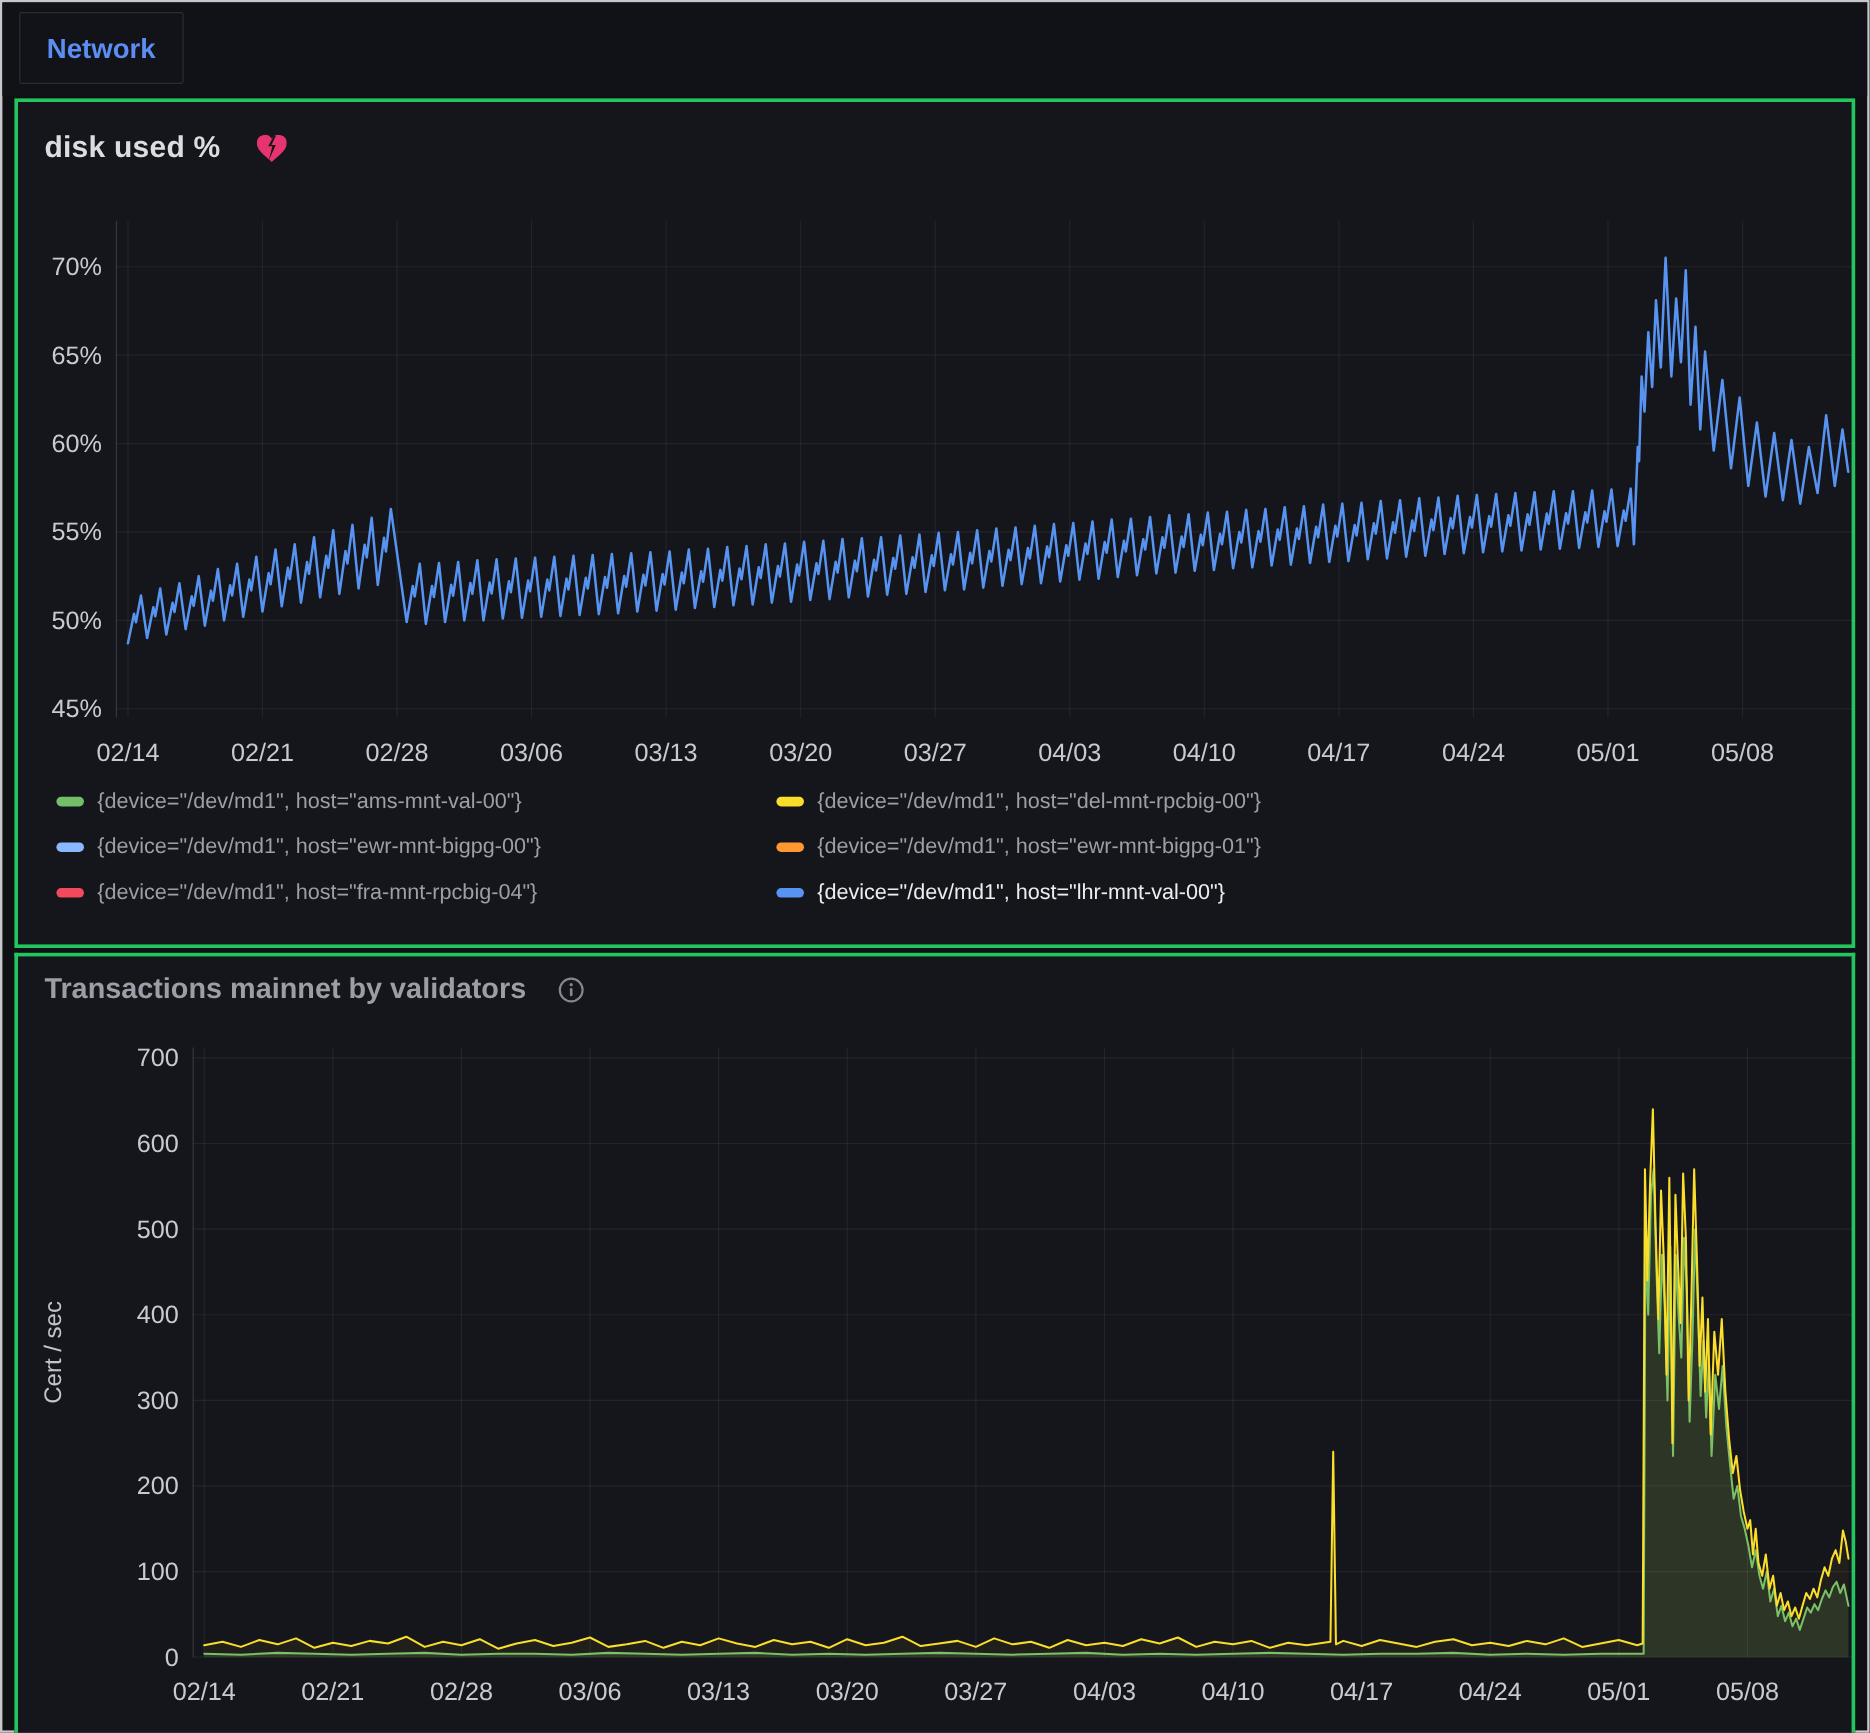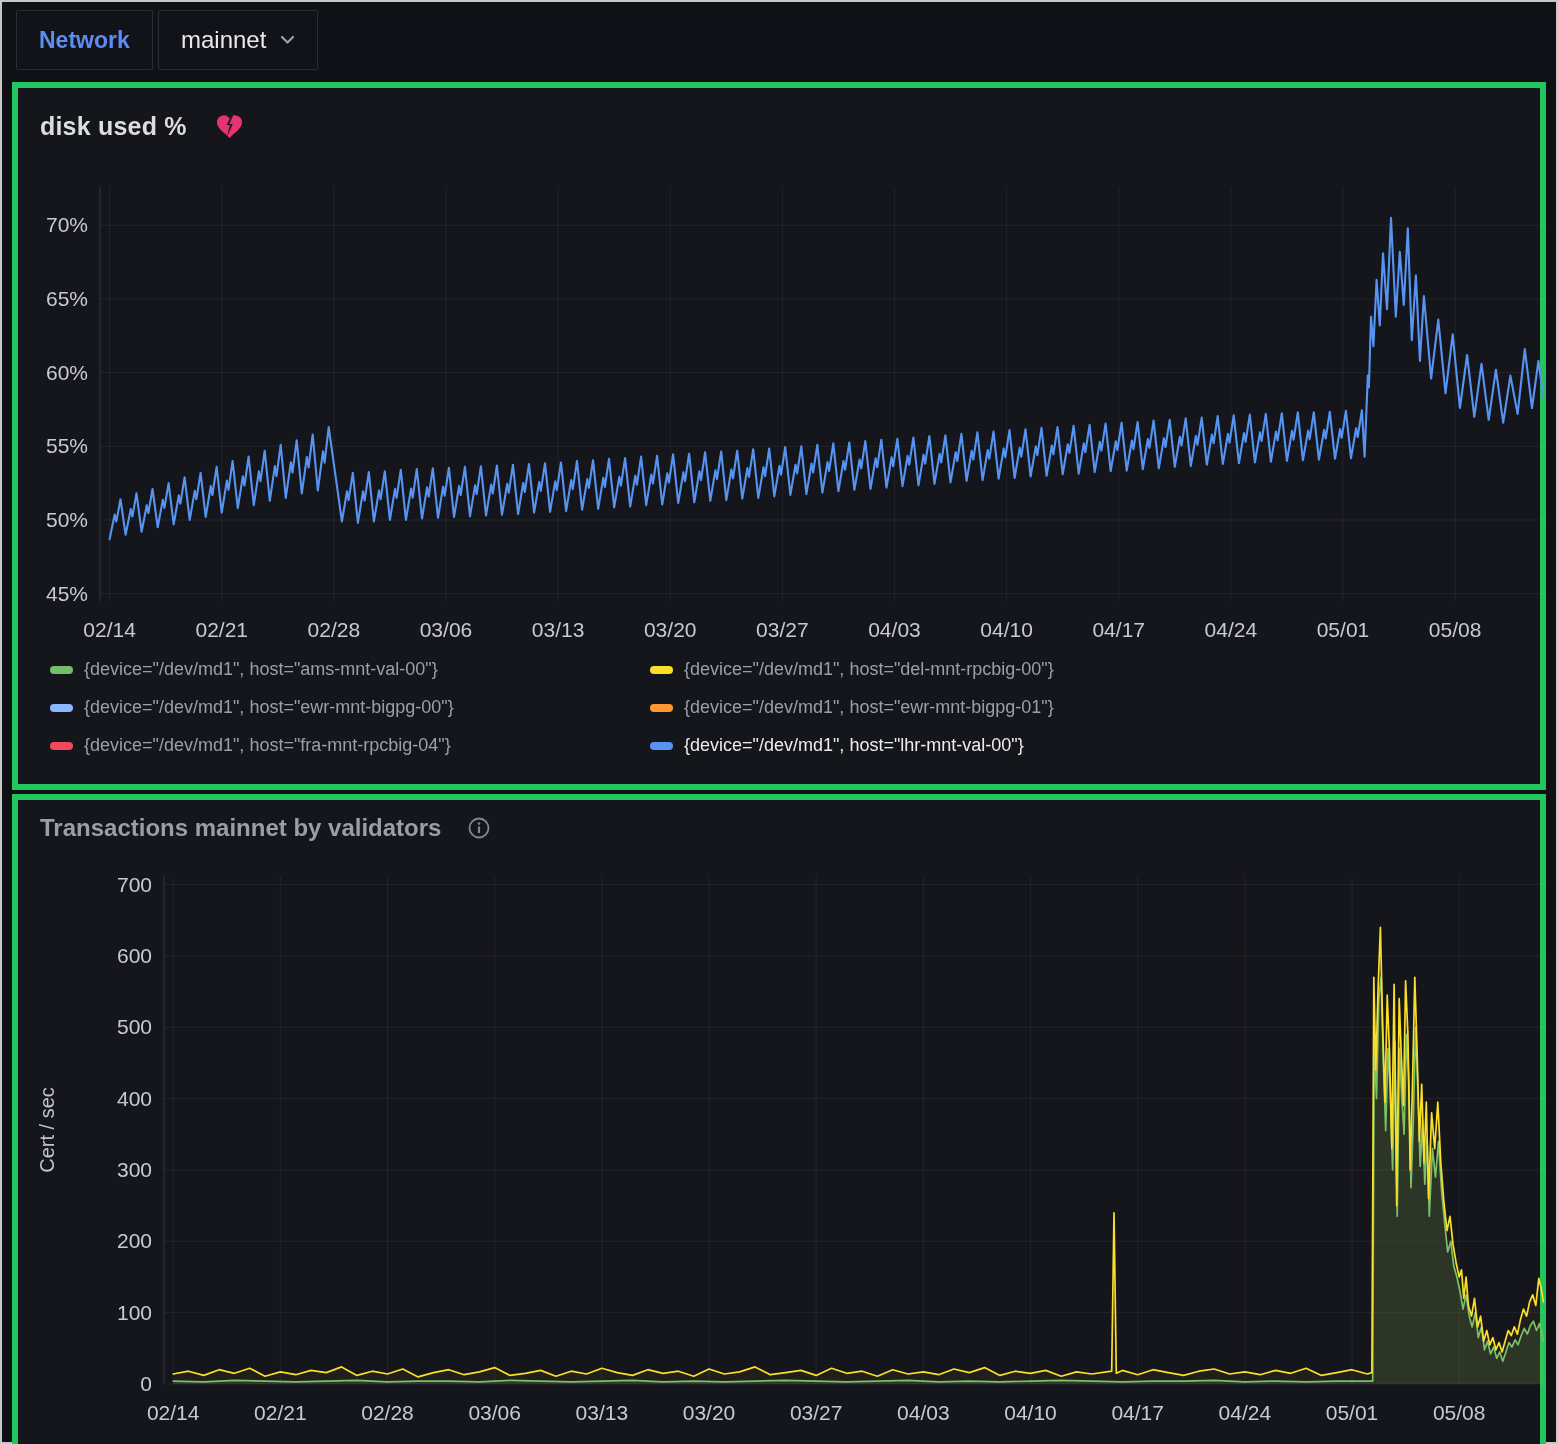--- a/index.html
+++ b/index.html
@@ -9,21 +9,21 @@
 
   
   .topbar { position:absolute; top:0; left:0; right:0; height:78px; background:#111217; }
   .varbox { position:absolute; top:8px; height:60px; border:1px solid #2c2d34; border-radius:2px;
             background:#121318; display:flex; align-items:center; padding:0 22px; }
   #network-box { left:14px; }
   #network-box span { color:#5b8df2; font-size:23px; font-weight:600; }
   #mainnet-box { left:156px; }
   #mainnet-box span { color:#e8e9eb; font-size:24px; font-weight:500; margin-right:14px; }
 
-  .panel { position:absolute; left:10px; right:10px; background:#15161c; border:6px solid #22c55e; }
+  .panel { position:absolute; left:10px; right:10px; background:#15161c; border:3px solid #22c55e; }
   #panel1 { top:80px; height:708px; }
   #panel2 { top:792px; height:650px; border-bottom:none; }
 
   .ptitle-row { display:flex; align-items:center; }
   #panel1 .ptitle-row { padding:24px 22px 10px; }
   #panel1 .ptitle { color:#dcdde0; font-size:25px; font-weight:600; letter-spacing:.2px; }
   #panel1 .ticon { margin-left:30px; display:flex; }
   #panel2 .ptitle-row { padding:14px 22px 6px; }
   #panel2 .ptitle { color:#9b9ea6; font-size:24px; font-weight:600; }
   #panel2 .ticon { margin-left:26px; display:flex; }
@@ -40,26 +40,20 @@
   svg text { font-family:"Liberation Sans", sans-serif; }
 </style>
 </head>
 <body>
 
 <div class="frame">
 
   <div class="topbar">
     <div class="varbox" id="network-box">
       <span>Network</span>
-    </div>
-    <div class="varbox" id="mainnet-box">
-      <span>mainnet</span>
-      <svg width="15" height="10" viewBox="0 0 15 10">
-        <polyline points="2,2 7.5,7.5 13,2" fill="none" stroke="#9da0a8" stroke-width="2.2" stroke-linecap="round" stroke-linejoin="round"></polyline>
-      </svg>
     </div>
   </div>
 
   <div class="panel" id="panel1">
     <div class="ptitle-row">
       <span class="ptitle">disk used %</span>
       <span class="ticon">
         <svg width="25" height="24" viewBox="0 0 32 30">
           <path d="M16 29 C 8.5 21.5 0 16.8 0 9 A 8.6 8.6 0 0 1 16 4.4 A 8.6 8.6 0 0 1 32 9 C 32 16.8 23.5 21.5 16 29 Z" fill="#e5346f"></path>
           <polygon points="18.2,1 12.2,12.4 16.6,12.4 12.8,27.5 20.2,11 15.6,11 20.4,1" fill="#15161c"></polygon>

